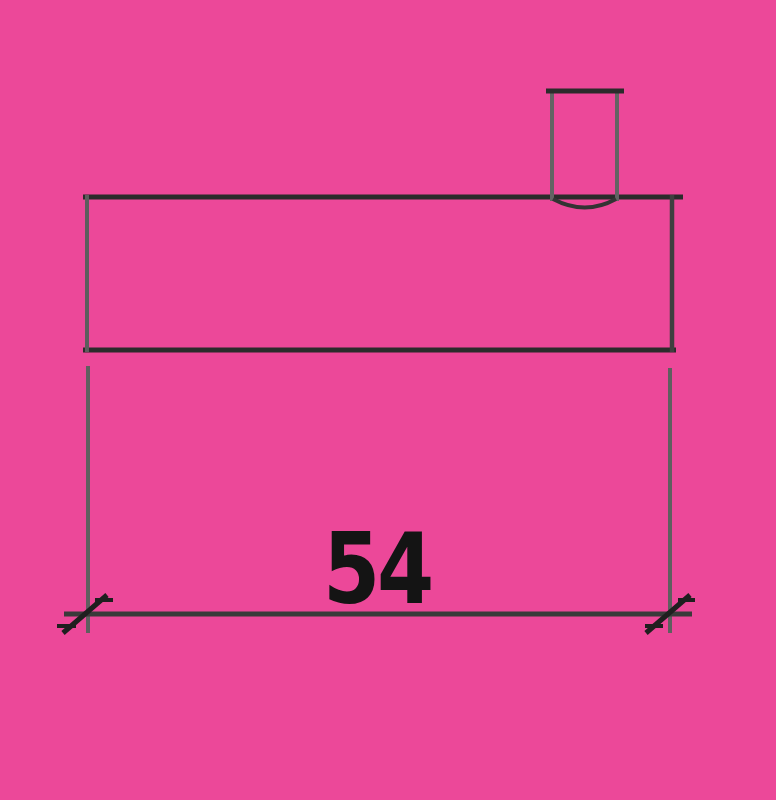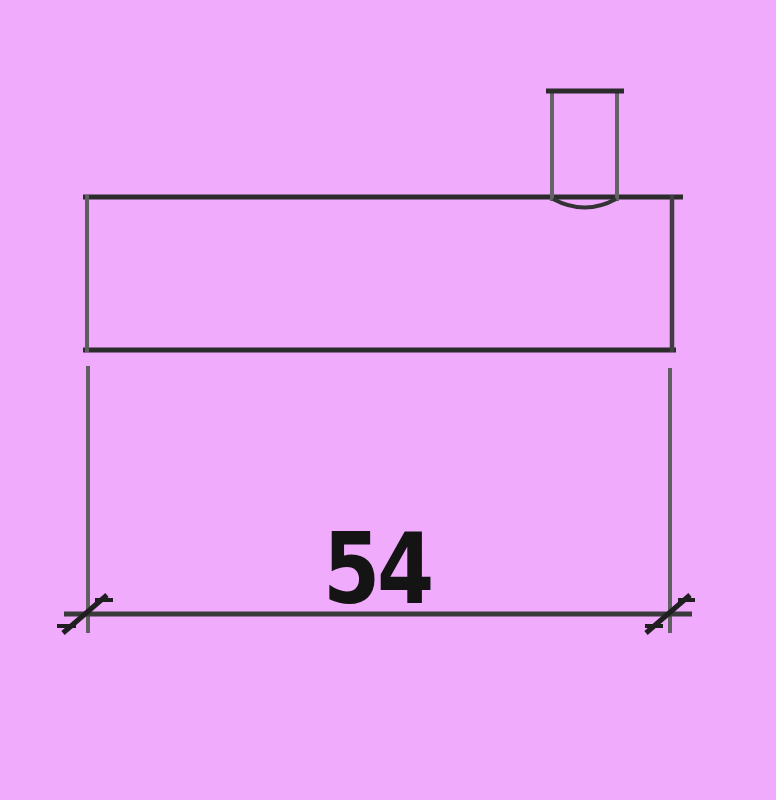--- a/index.html
+++ b/index.html
@@ -5,21 +5,21 @@
   html, body {
     margin: 0;
     padding: 0;
     background: #ffffff;
     font-family: "DejaVu Sans", "Liberation Sans", sans-serif;
   }
   .canvas {
     position: relative;
     width: 776px;
     height: 800px;
-    background: #f0abfc;
+    background: #ec4899;
     overflow: hidden;
   }
   svg.drawing {
     position: absolute;
     left: 0;
     top: 0;
     display: block;
   }
   svg.drawing line, svg.drawing path {
     fill: none;

